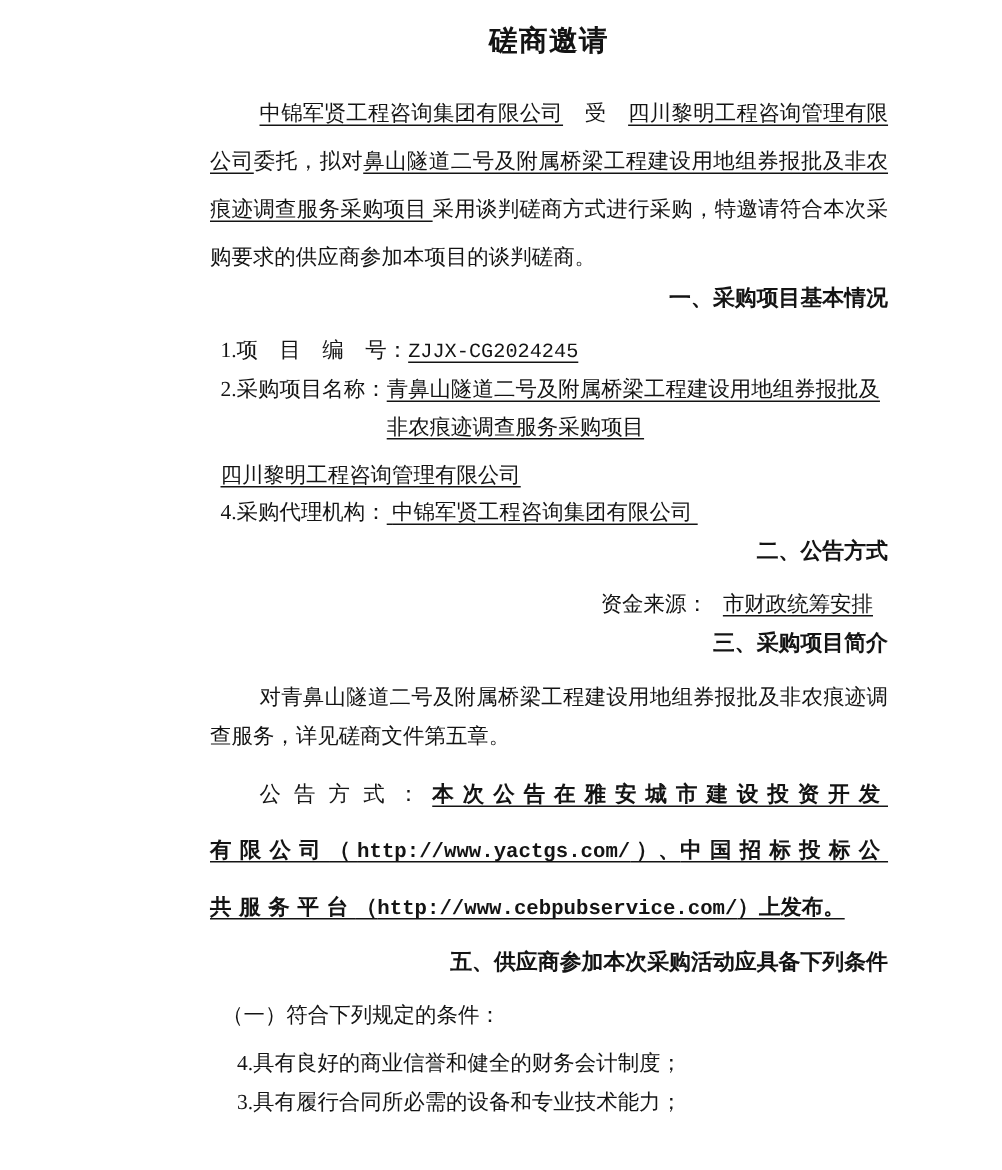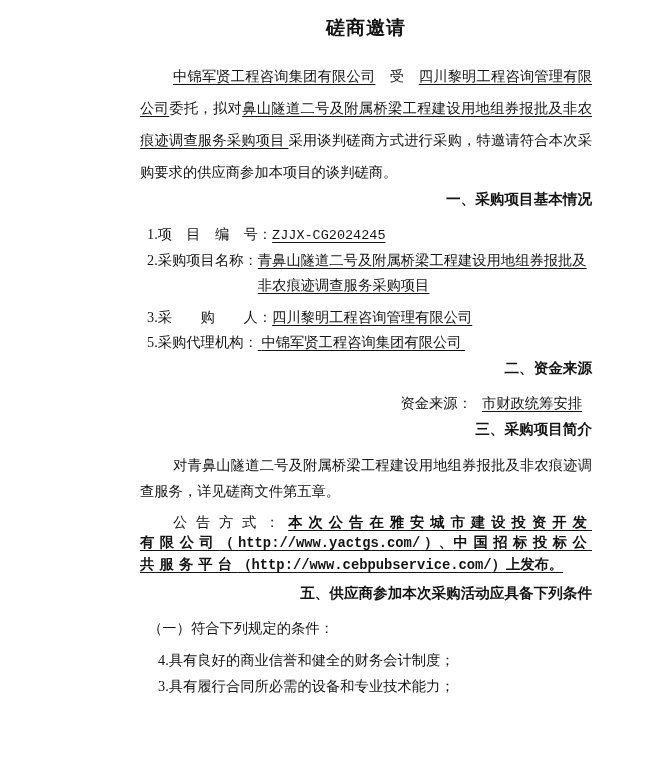--- a/index.html
+++ b/index.html
@@ -77,21 +77,21 @@
   }
   .funding-value { padding: 0 10px; }
   .p-brief {
     margin-top: 6px;
     line-height: 26px;
     text-indent: 33px;
     text-align: justify;
   }
   .p-announce {
     margin-top: 8px;
-    line-height: 20px;
+    line-height: 37px;
     text-indent: 33px;
     text-align: justify;
     word-break: break-all;
   }
   .announce-label {
     letter-spacing: 0.55em;
     font-weight: 400;
   }
   .announce-b {
     font-weight: 700;
@@ -126,30 +126,29 @@
     <span class="item-label">1.项　目　编　号：</span>
     <span class="item-value"><span class="u mono">ZJJX-CG2024245</span></span>
   </div>
 
   <div class="item item-2">
     <span class="item-label">2.采购项目名称：</span>
     <span class="item-value u">青鼻山隧道二号及附属桥梁工程建设用地组券报批及非农痕迹调查服务采购项目</span>
   </div>
 
   <div class="item item-3">
-    <span class="item-label">3.采　　购　　人：</span>
     <span class="item-value"><span class="u">四川黎明工程咨询管理有限公司</span></span>
   </div>
 
   <div class="item item-4">
-    <span class="item-label">5.采购代理机构：</span>
+    <span class="item-label">4.采购代理机构：</span>
     <span class="item-value"><span class="u pre"> 中锦军贤工程咨询集团有限公司 </span></span>
   </div>
 
-  <h2 class="sec-h h-two">二、资金来源</h2>
+  <h2 class="sec-h h-two">二、公告方式</h2>
 
   <p class="funding">
     <span>资金来源：</span><span class="u funding-value">市财政统筹安排</span>
   </p>
 
   <h2 class="sec-h h-three">三、采购项目简介</h2>
 
   <p class="p-brief">对青鼻山隧道二号及附属桥梁工程建设用地组券报批及非农痕迹调查服务，详见磋商文件第五章。</p>
 
 

